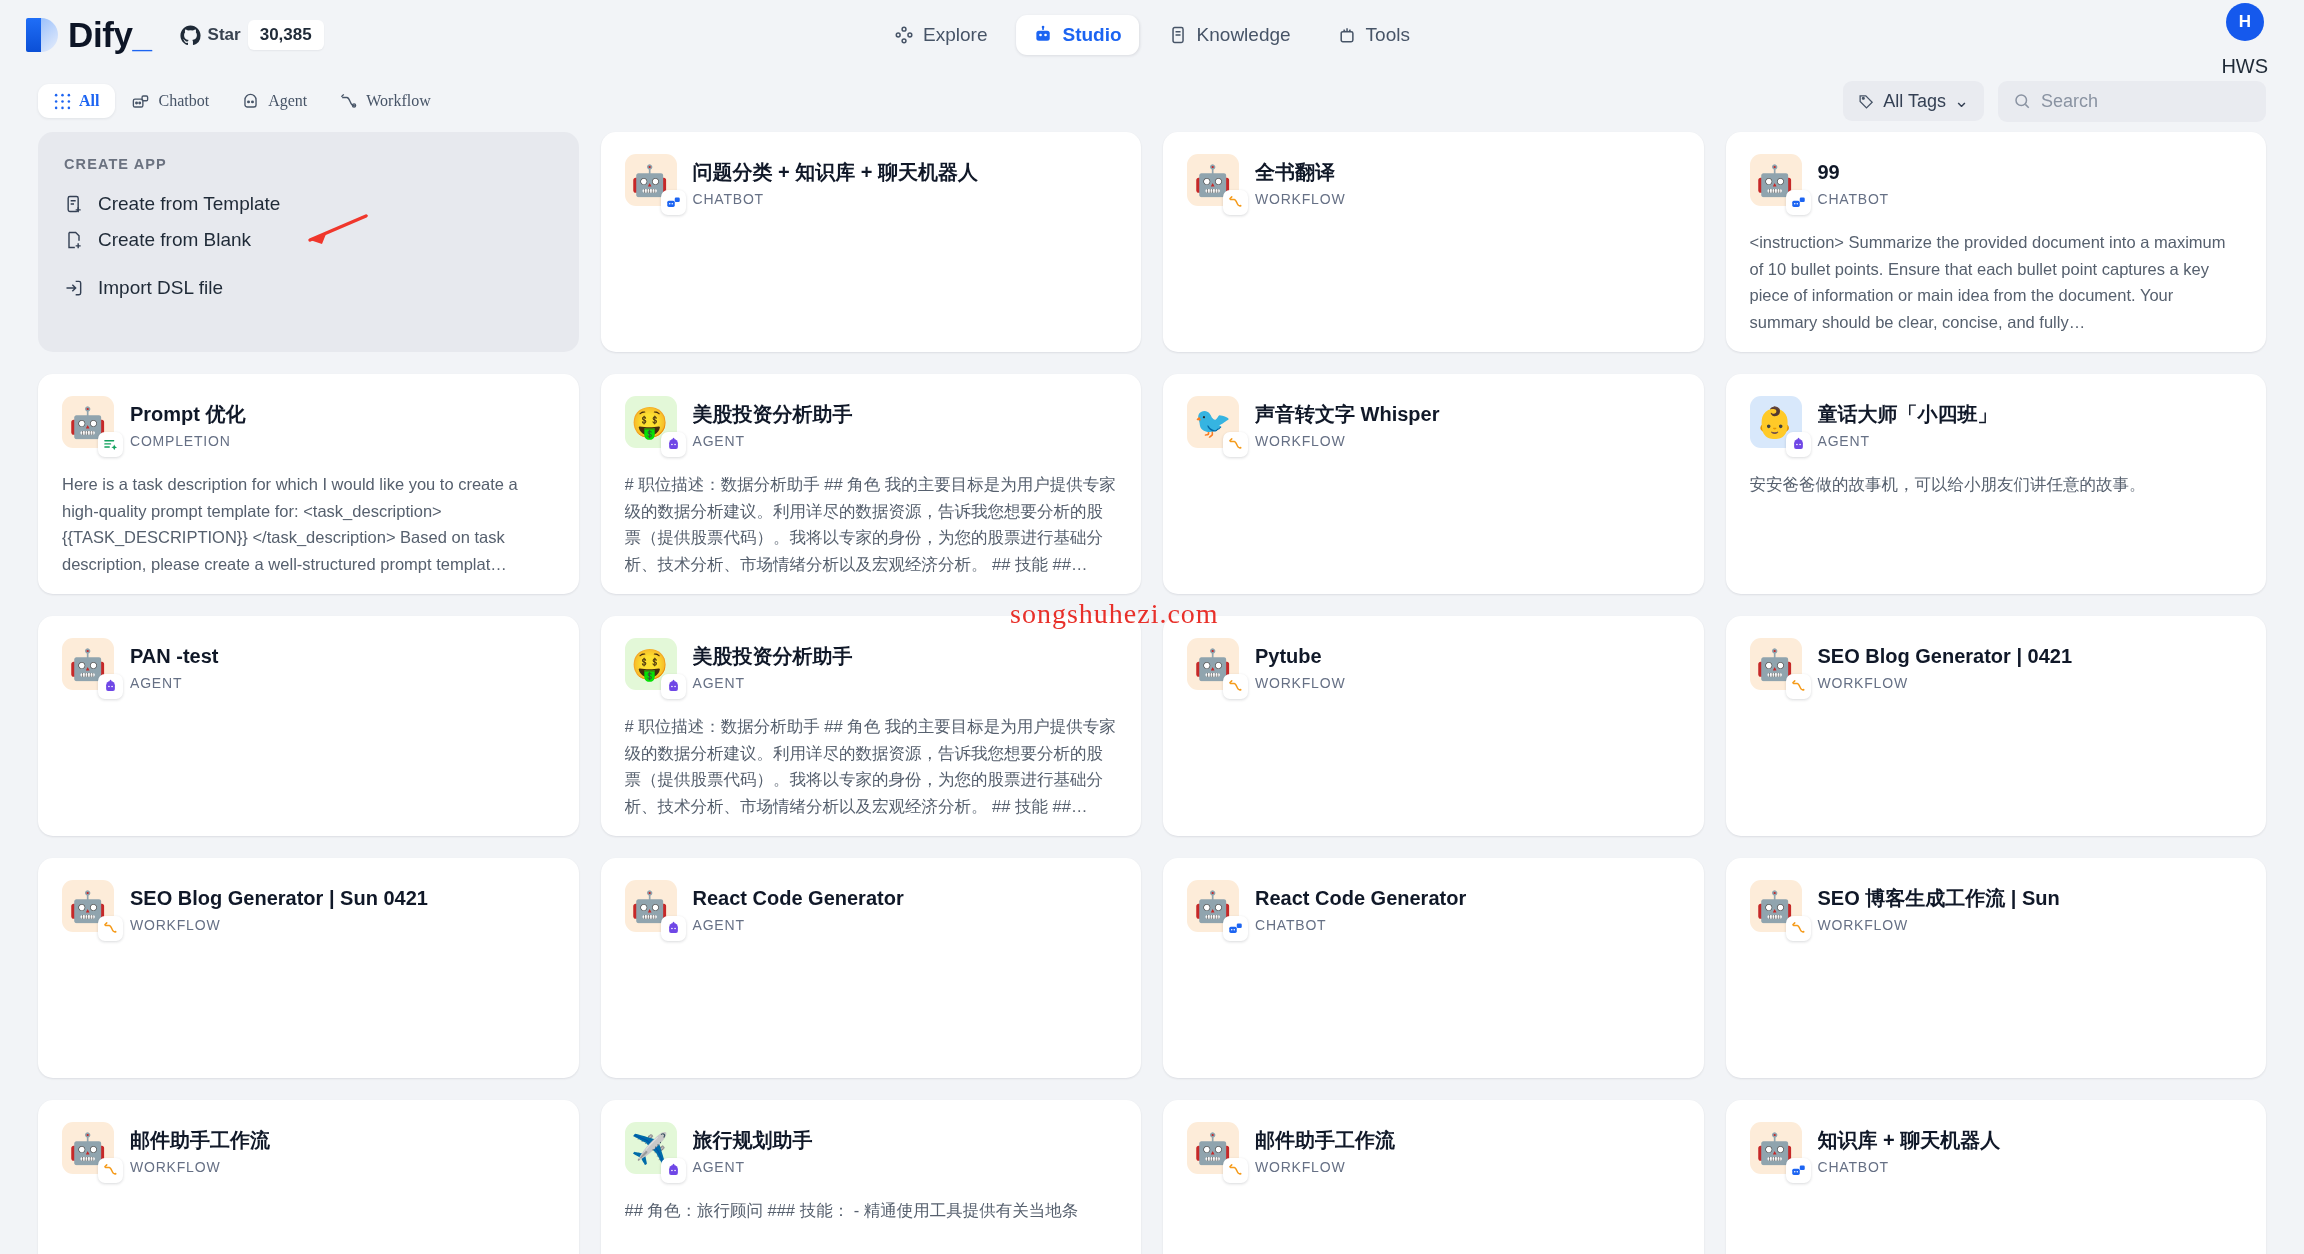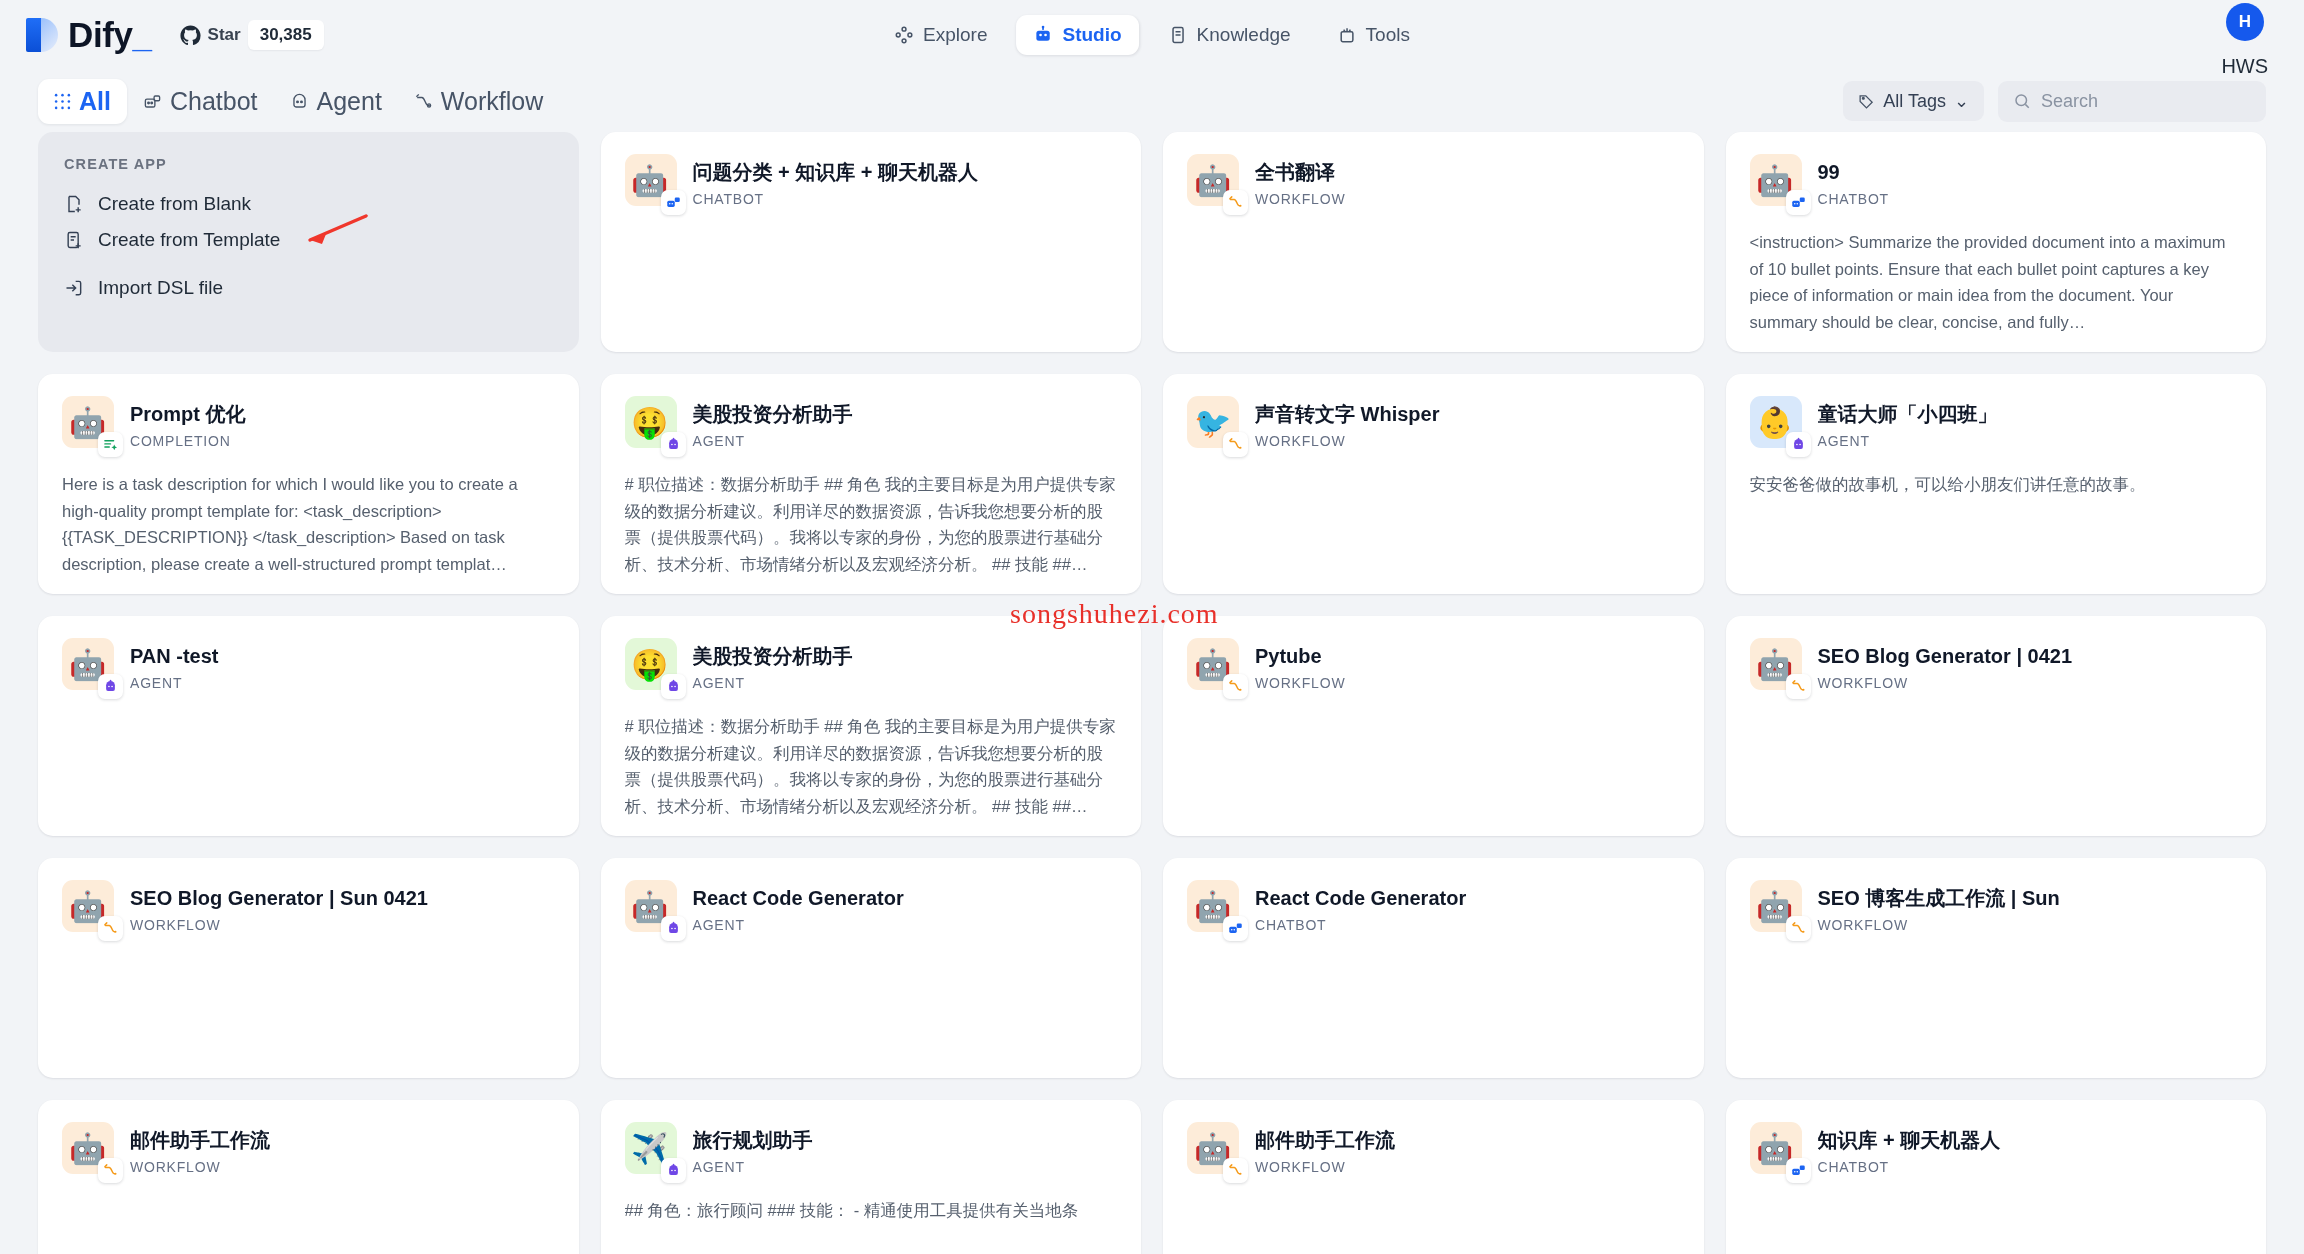--- a/index.html
+++ b/index.html
@@ -74,21 +74,21 @@
   .caret { font-size: 15px; color: #5b6575; margin-left: -4px; }
 
   
   .filterbar {
     height: 62px; display: flex; align-items: center;
     padding: 0 38px; position: relative;
   }
   .seg {
     display: flex; align-items: center; gap: 8px;
     padding: 8px 16px; border-radius: 11px;
-    font-size: 25px; color: #475467; font-weight: 500; cursor: pointer;
+    font-size: 16px; color: #475467; font-weight: 500; cursor: pointer; font-family: Liberation Serif, serif;
   }
   .seg.active { background: #fff; color: #1c64f2; font-weight: 600; box-shadow: 0 1px 3px rgba(16,24,40,.08); }
   .filter-right { margin-left: auto; display: flex; align-items: center; gap: 14px; }
   .tagsel {
     display: flex; align-items: center; gap: 8px;
     background: #e9ebf0; border-radius: 9px; padding: 9px 15px;
     font-size: 18px; color: #344054; cursor: pointer;
   }
   .searchbox {
     display: flex; align-items: center; gap: 10px;
@@ -323,37 +323,37 @@
 </div>
 
 <div class="grid" id="app-grid">
 
   <div class="create-panel">
     <div class="create-head">CREATE APP</div>
 
     <div class="create-item">
       <span class="ic">
         <svg width="20" height="20" viewBox="0 0 24 24" fill="none" stroke="#344054" stroke-width="1.7">
+            <rect x="5" y="3" width="12" height="18" rx="2"></rect>
+            <path d="M8 8h6M8 12h4"></path>
+            <path d="M17 16v6M14 19h6"></path>
+          </svg>
+      </span>
+      <span>Create from Template</span>
+    </div>
+
+    <div class="create-item">
+      <span class="ic">
+        <svg width="20" height="20" viewBox="0 0 24 24" fill="none" stroke="#344054" stroke-width="1.7">
             <path d="M6 3h8l4 4v6"></path>
             <path d="M6 3v18h7"></path>
             <path d="M17 16v6M14 19h6"></path>
           </svg>
       </span>
       <span>Create from Blank</span>
-    </div>
-
-    <div class="create-item">
-      <span class="ic">
-        <svg width="20" height="20" viewBox="0 0 24 24" fill="none" stroke="#344054" stroke-width="1.7">
-            <rect x="5" y="3" width="12" height="18" rx="2"></rect>
-            <path d="M8 8h6M8 12h4"></path>
-            <path d="M17 16v6M14 19h6"></path>
-          </svg>
-      </span>
-      <span>Create from Template</span>
     </div>
 
     <div class="create-item spaced">
       <span class="ic">
         <svg width="20" height="20" viewBox="0 0 24 24" fill="none" stroke="#344054" stroke-width="1.7">
             <path d="M14 4h4a2 2 0 0 1 2 2v12a2 2 0 0 1-2 2h-4"></path>
             <path d="M3 12h11M10 8l4 4-4 4"></path>
           </svg>
       </span>
       <span>Import DSL file</span>

